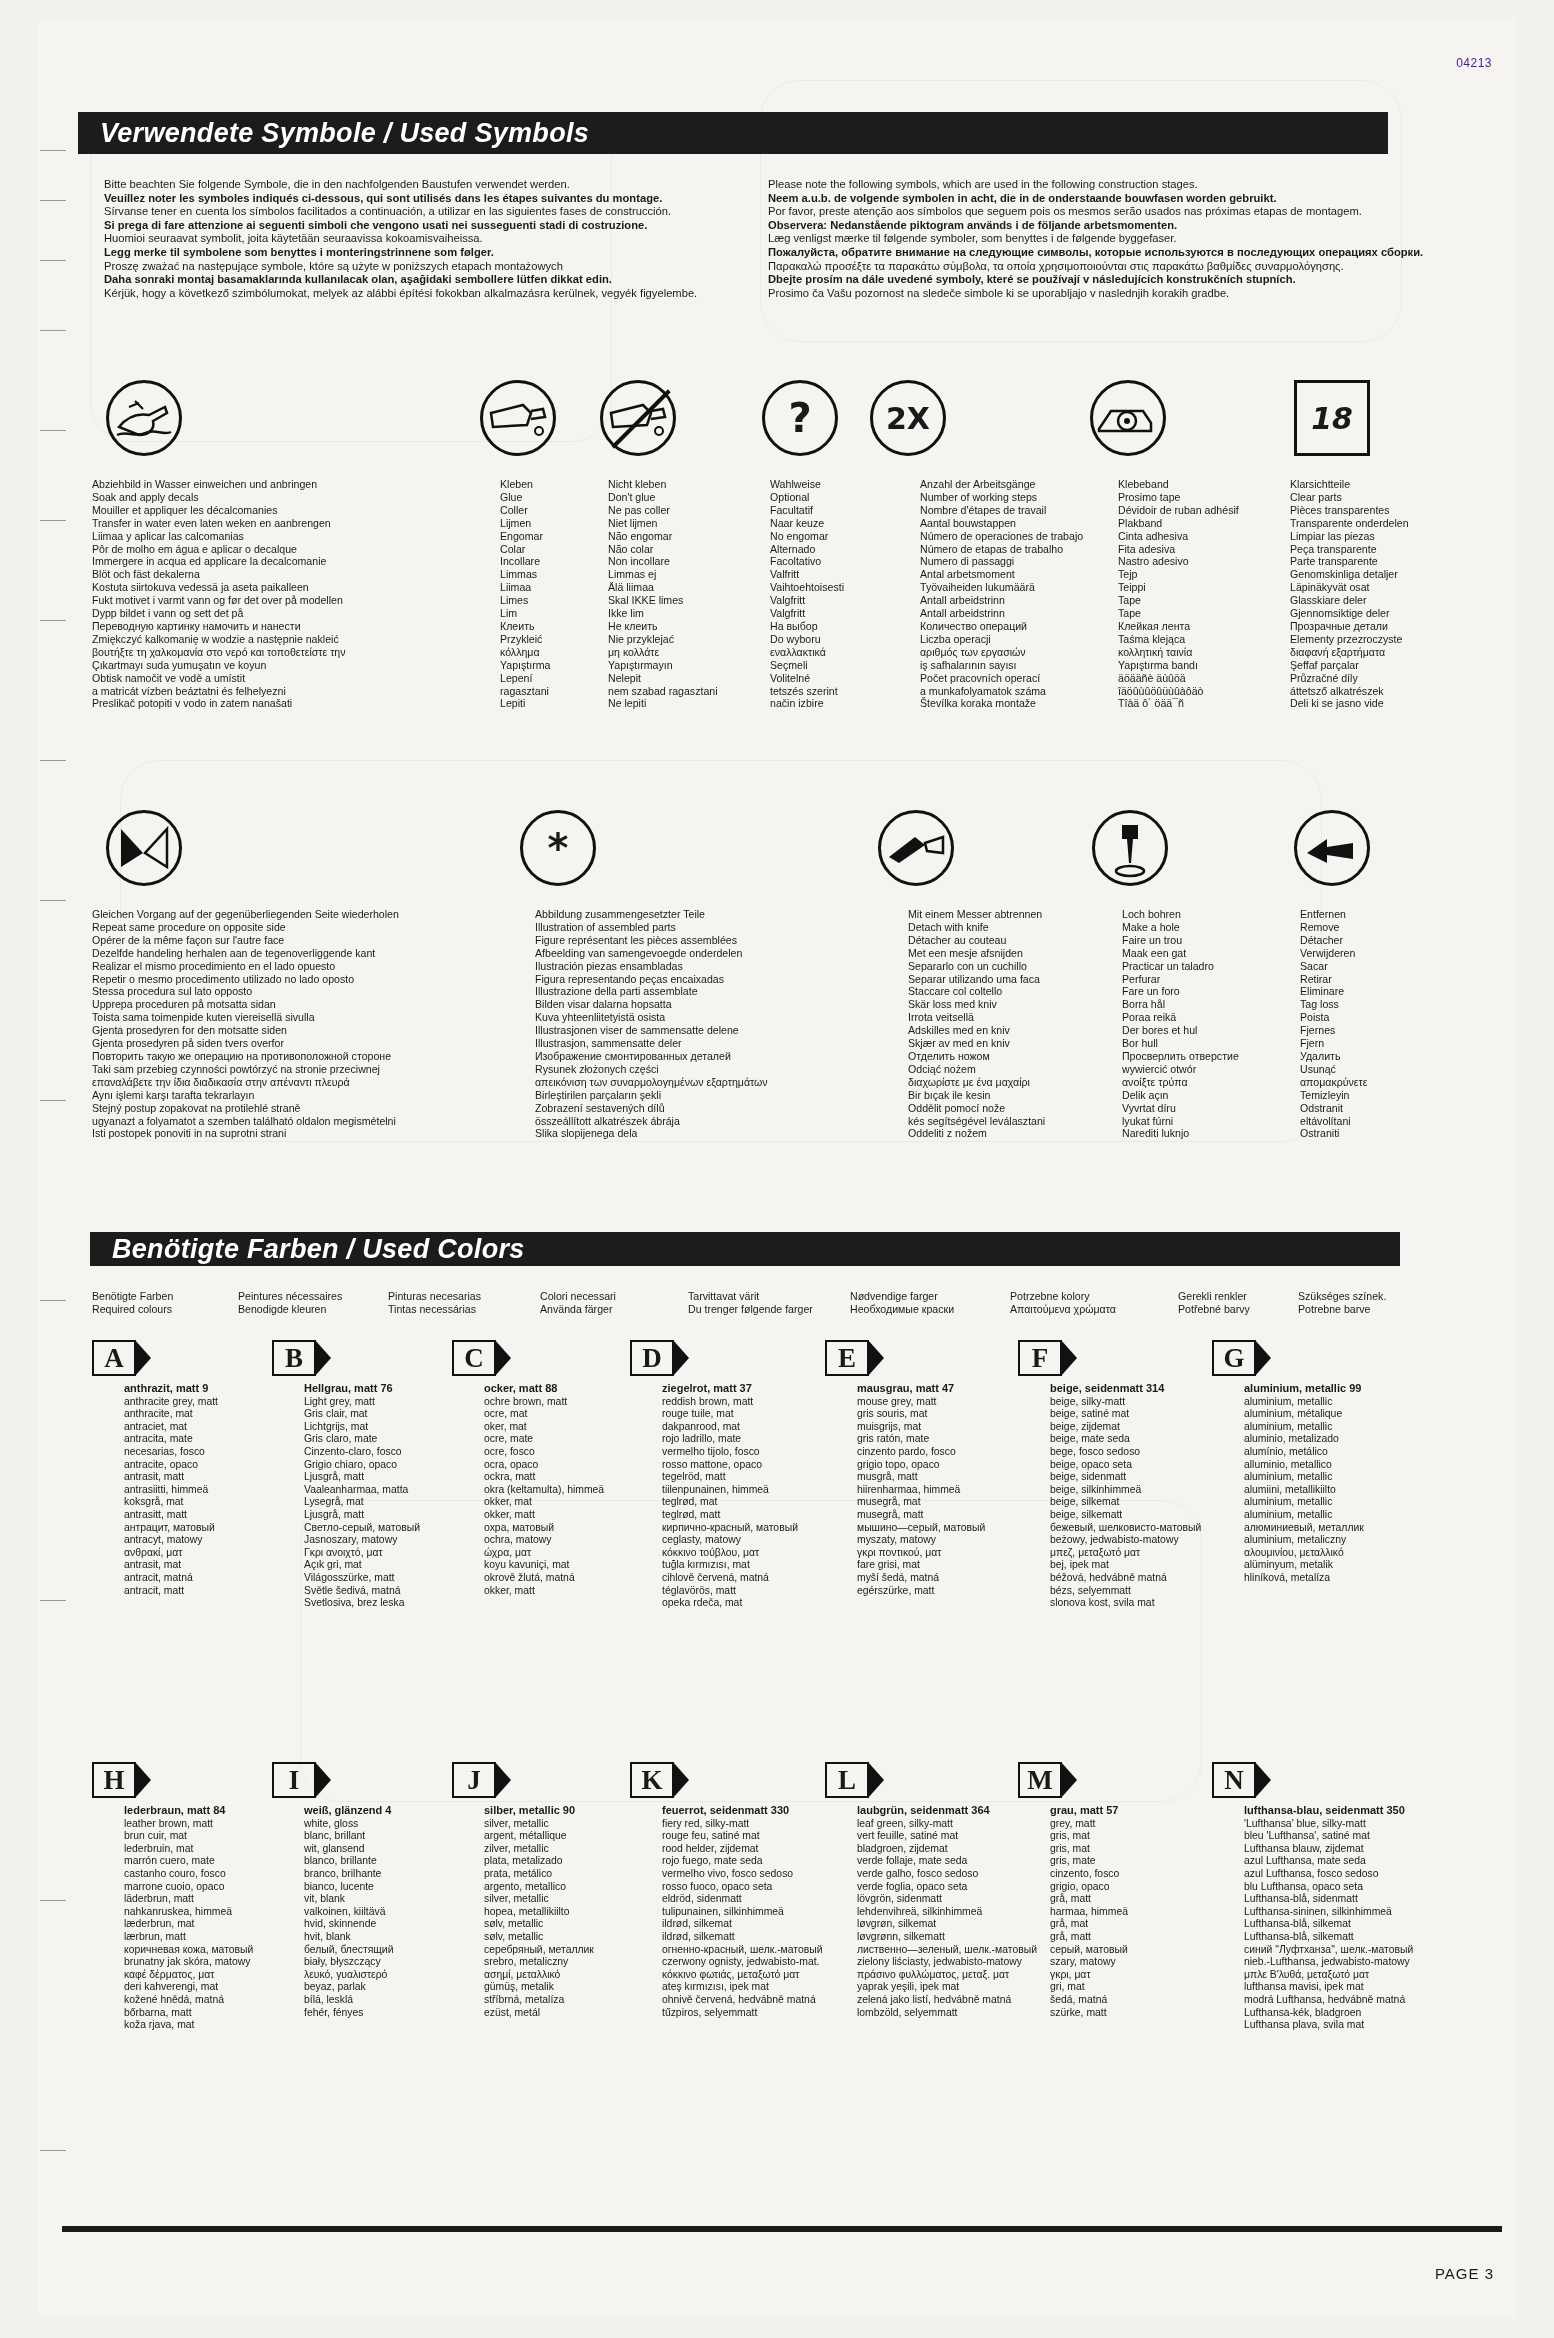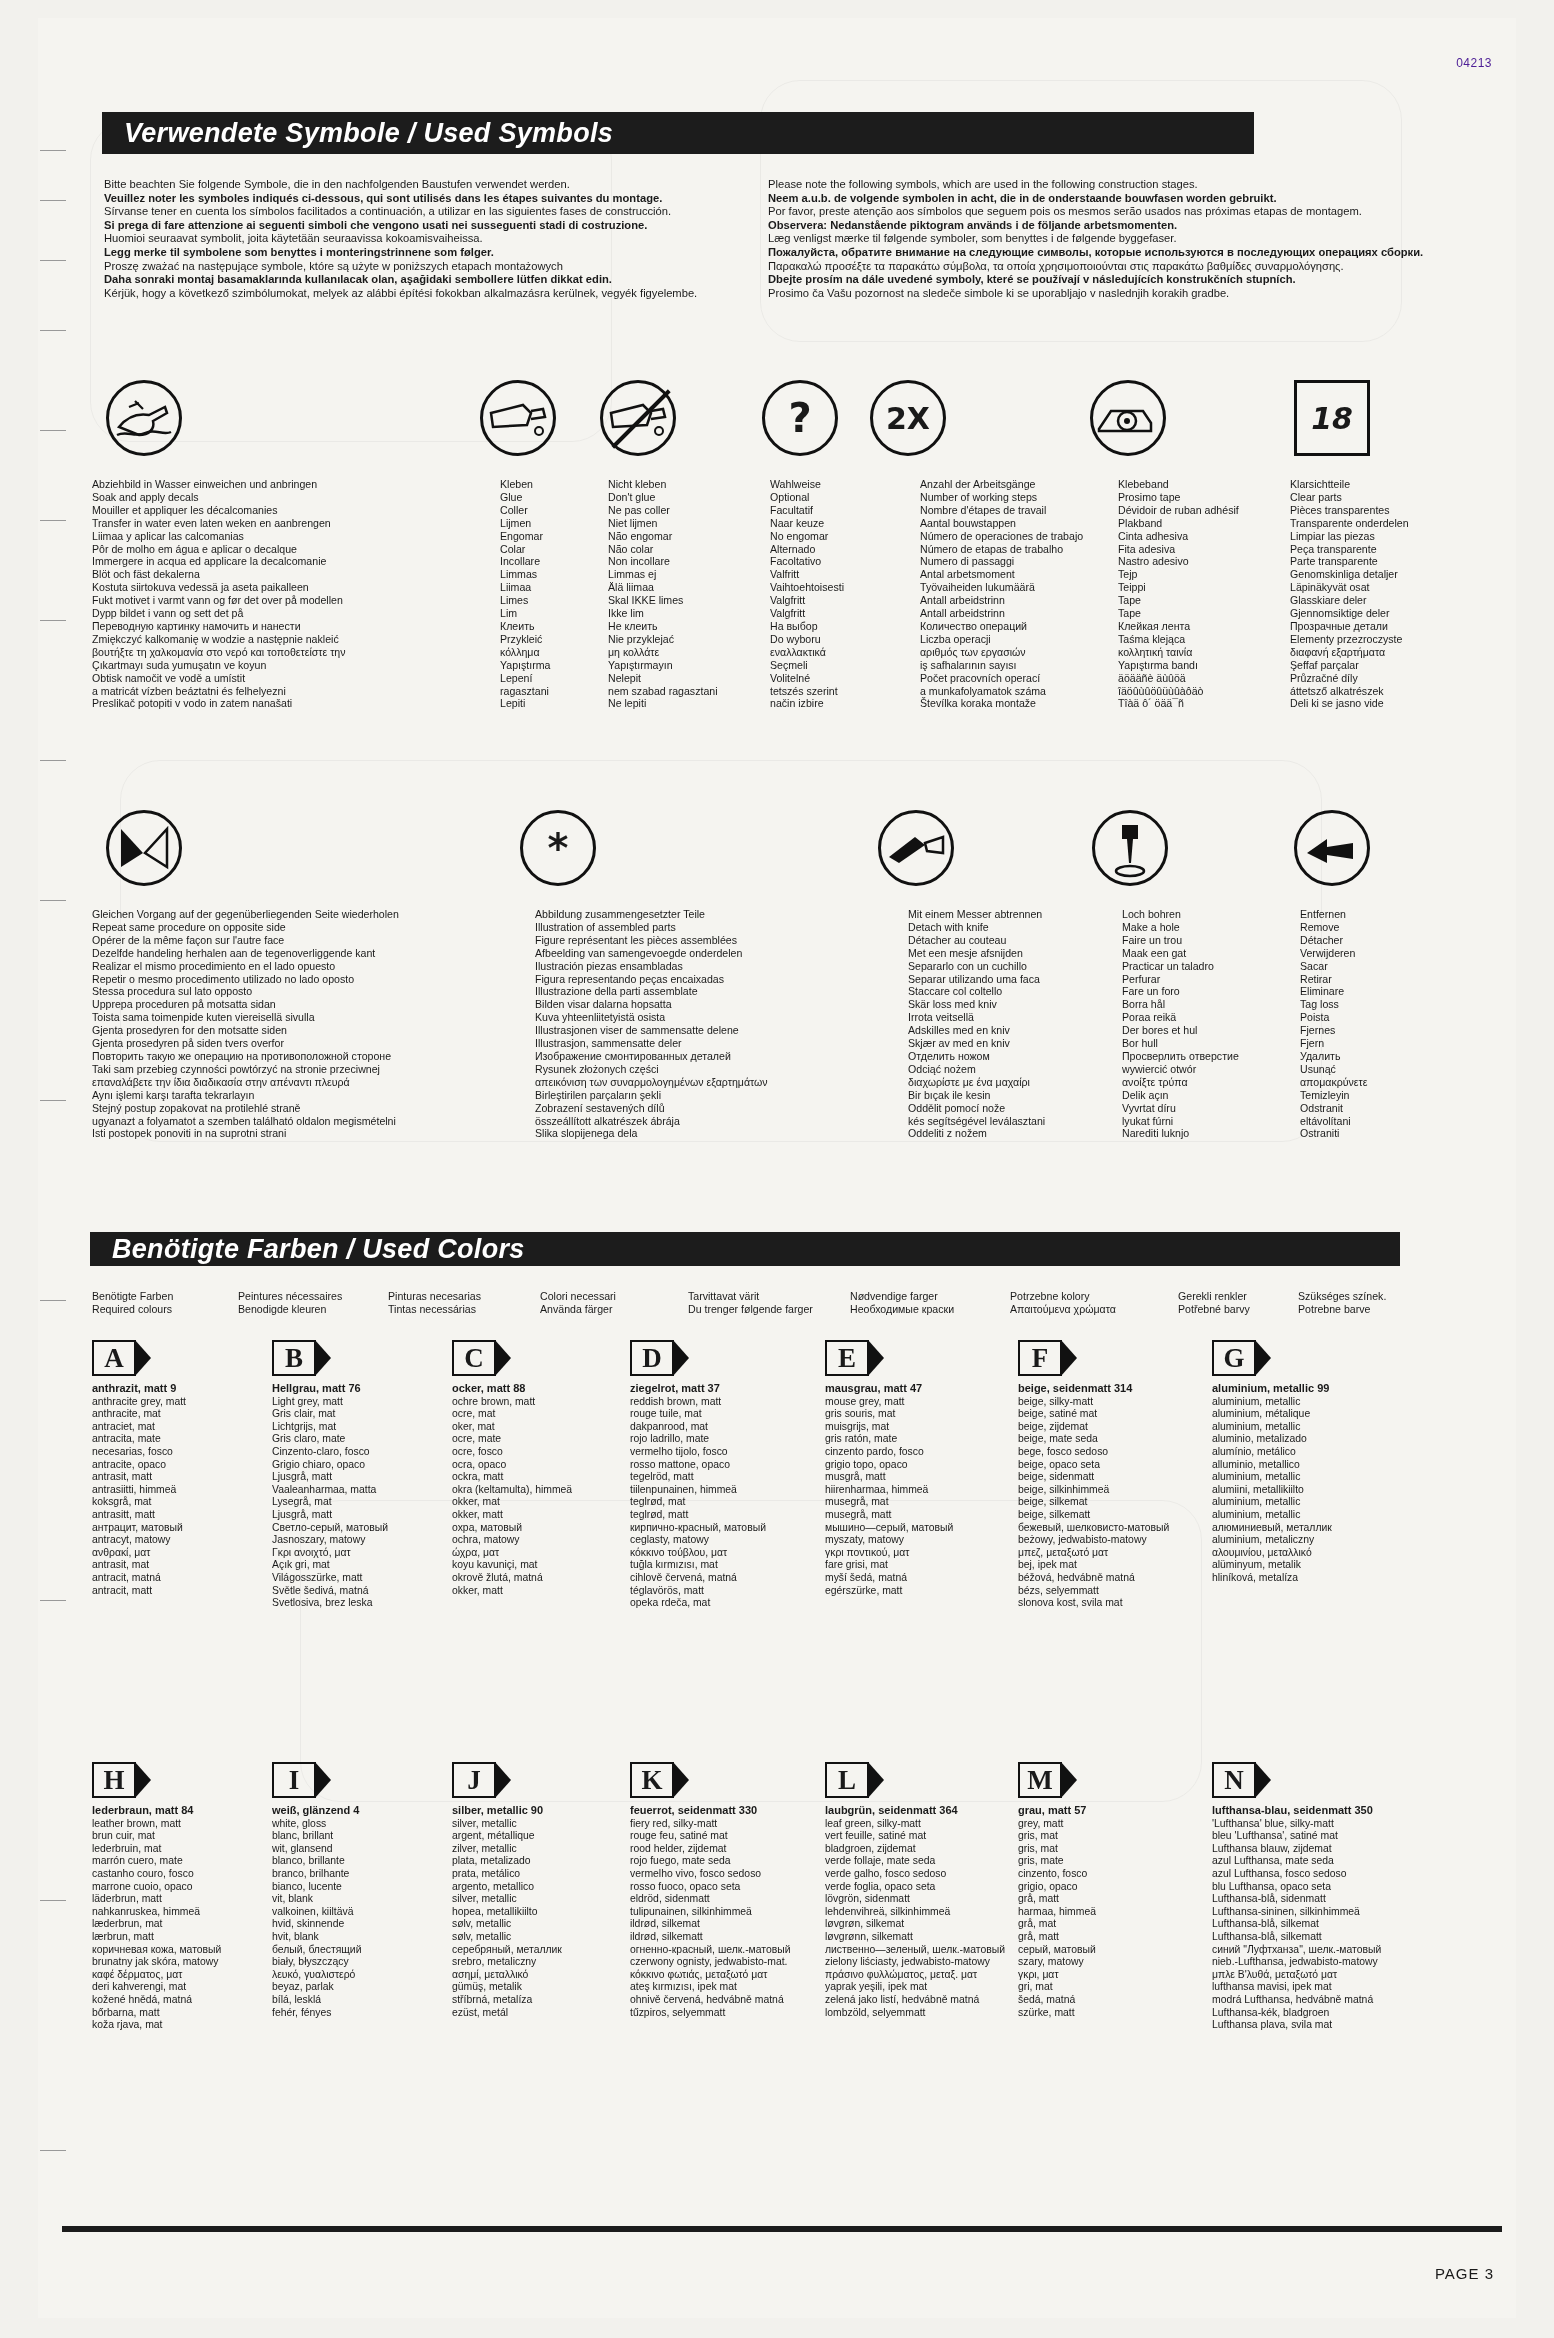--- a/index.html
+++ b/index.html
@@ -28,21 +28,21 @@
 
   .cols{position:absolute;font-size:10.6px;line-height:12.9px;}
   .col{position:absolute;top:0;}
   .col div{white-space:nowrap;}
 
   .colorgrid{position:absolute;}
   .cell{position:absolute;}
   .letter{display:flex;align-items:center;height:40px;}
   .letter .box{border:2px solid #111;width:44px;height:36px;display:flex;align-items:center;justify-content:center;font-size:27px;font-weight:bold;font-family:"Liberation Serif",serif;box-sizing:border-box;}
   .letter .arrow{width:0;height:0;border-top:18px solid transparent;border-bottom:18px solid transparent;border-left:16px solid #111;margin-left:-1px;}
-  .clist{font-size:10.4px;line-height:12.6px;margin-top:4px;}
+  .clist{font-size:10.4px;line-height:12.6px;margin-top:4px;margin-left:32px;}
   .clist div{white-space:nowrap;}
   .clist .first{font-weight:bold;font-size:11px;margin-bottom:1px;}
   .hdrrow{position:absolute;font-size:10.6px;line-height:12.6px;}
   .hdrrow .hc{position:absolute;}
   .hdrrow .hc div{white-space:nowrap;}
   .footer{position:absolute;right:60px;bottom:56px;font-size:15px;letter-spacing:1px;}
   .footline{position:absolute;left:62px;right:52px;height:6px;background:#1c1c1c;}
   .tick{position:absolute;width:26px;height:1px;background:#999;}
 </style>
 </head>
@@ -53,21 +53,21 @@
 
   <div class="bgart">
     <div style="left:90px;top:120px;width:520px;height:320px;"></div>
     <div style="left:760px;top:80px;width:640px;height:260px;"></div>
     <div style="left:120px;top:760px;width:1200px;height:380px;"></div>
     <div style="left:300px;top:1500px;width:900px;height:300px;"></div>
   </div>
 
   <div class="doc-code">04213</div>
 
-  <div class="banner" style="left:102px;top:112px;width:1152px;height:42px;">
+  <div class="banner" style="left:78px;top:112px;width:1310px;height:42px;">
     <span>Verwendete Symbole / Used Symbols</span>
   </div>
 
   <div class="intro" style="left:104px;top:178px;width:680px;">
     <div>Bitte beachten Sie folgende Symbole, die in den nachfolgenden Baustufen verwendet werden.</div>
     <div class="b">Veuillez noter les symboles indiqués ci-dessous, qui sont utilisés dans les étapes suivantes du montage.</div>
     <div>Sírvanse tener en cuenta los símbolos facilitados a continuación, a utilizar en las siguientes fases de construcción.</div>
     <div class="b">Si prega di fare attenzione ai seguenti simboli che vengono usati nei susseguenti stadi di costruzione.</div>
     <div>Huomioi seuraavat symbolit, joita käytetään seuraavissa kokoamisvaiheissa.</div>
     <div class="b">Legg merke til symbolene som benyttes i monteringstrinnene som følger.</div>

